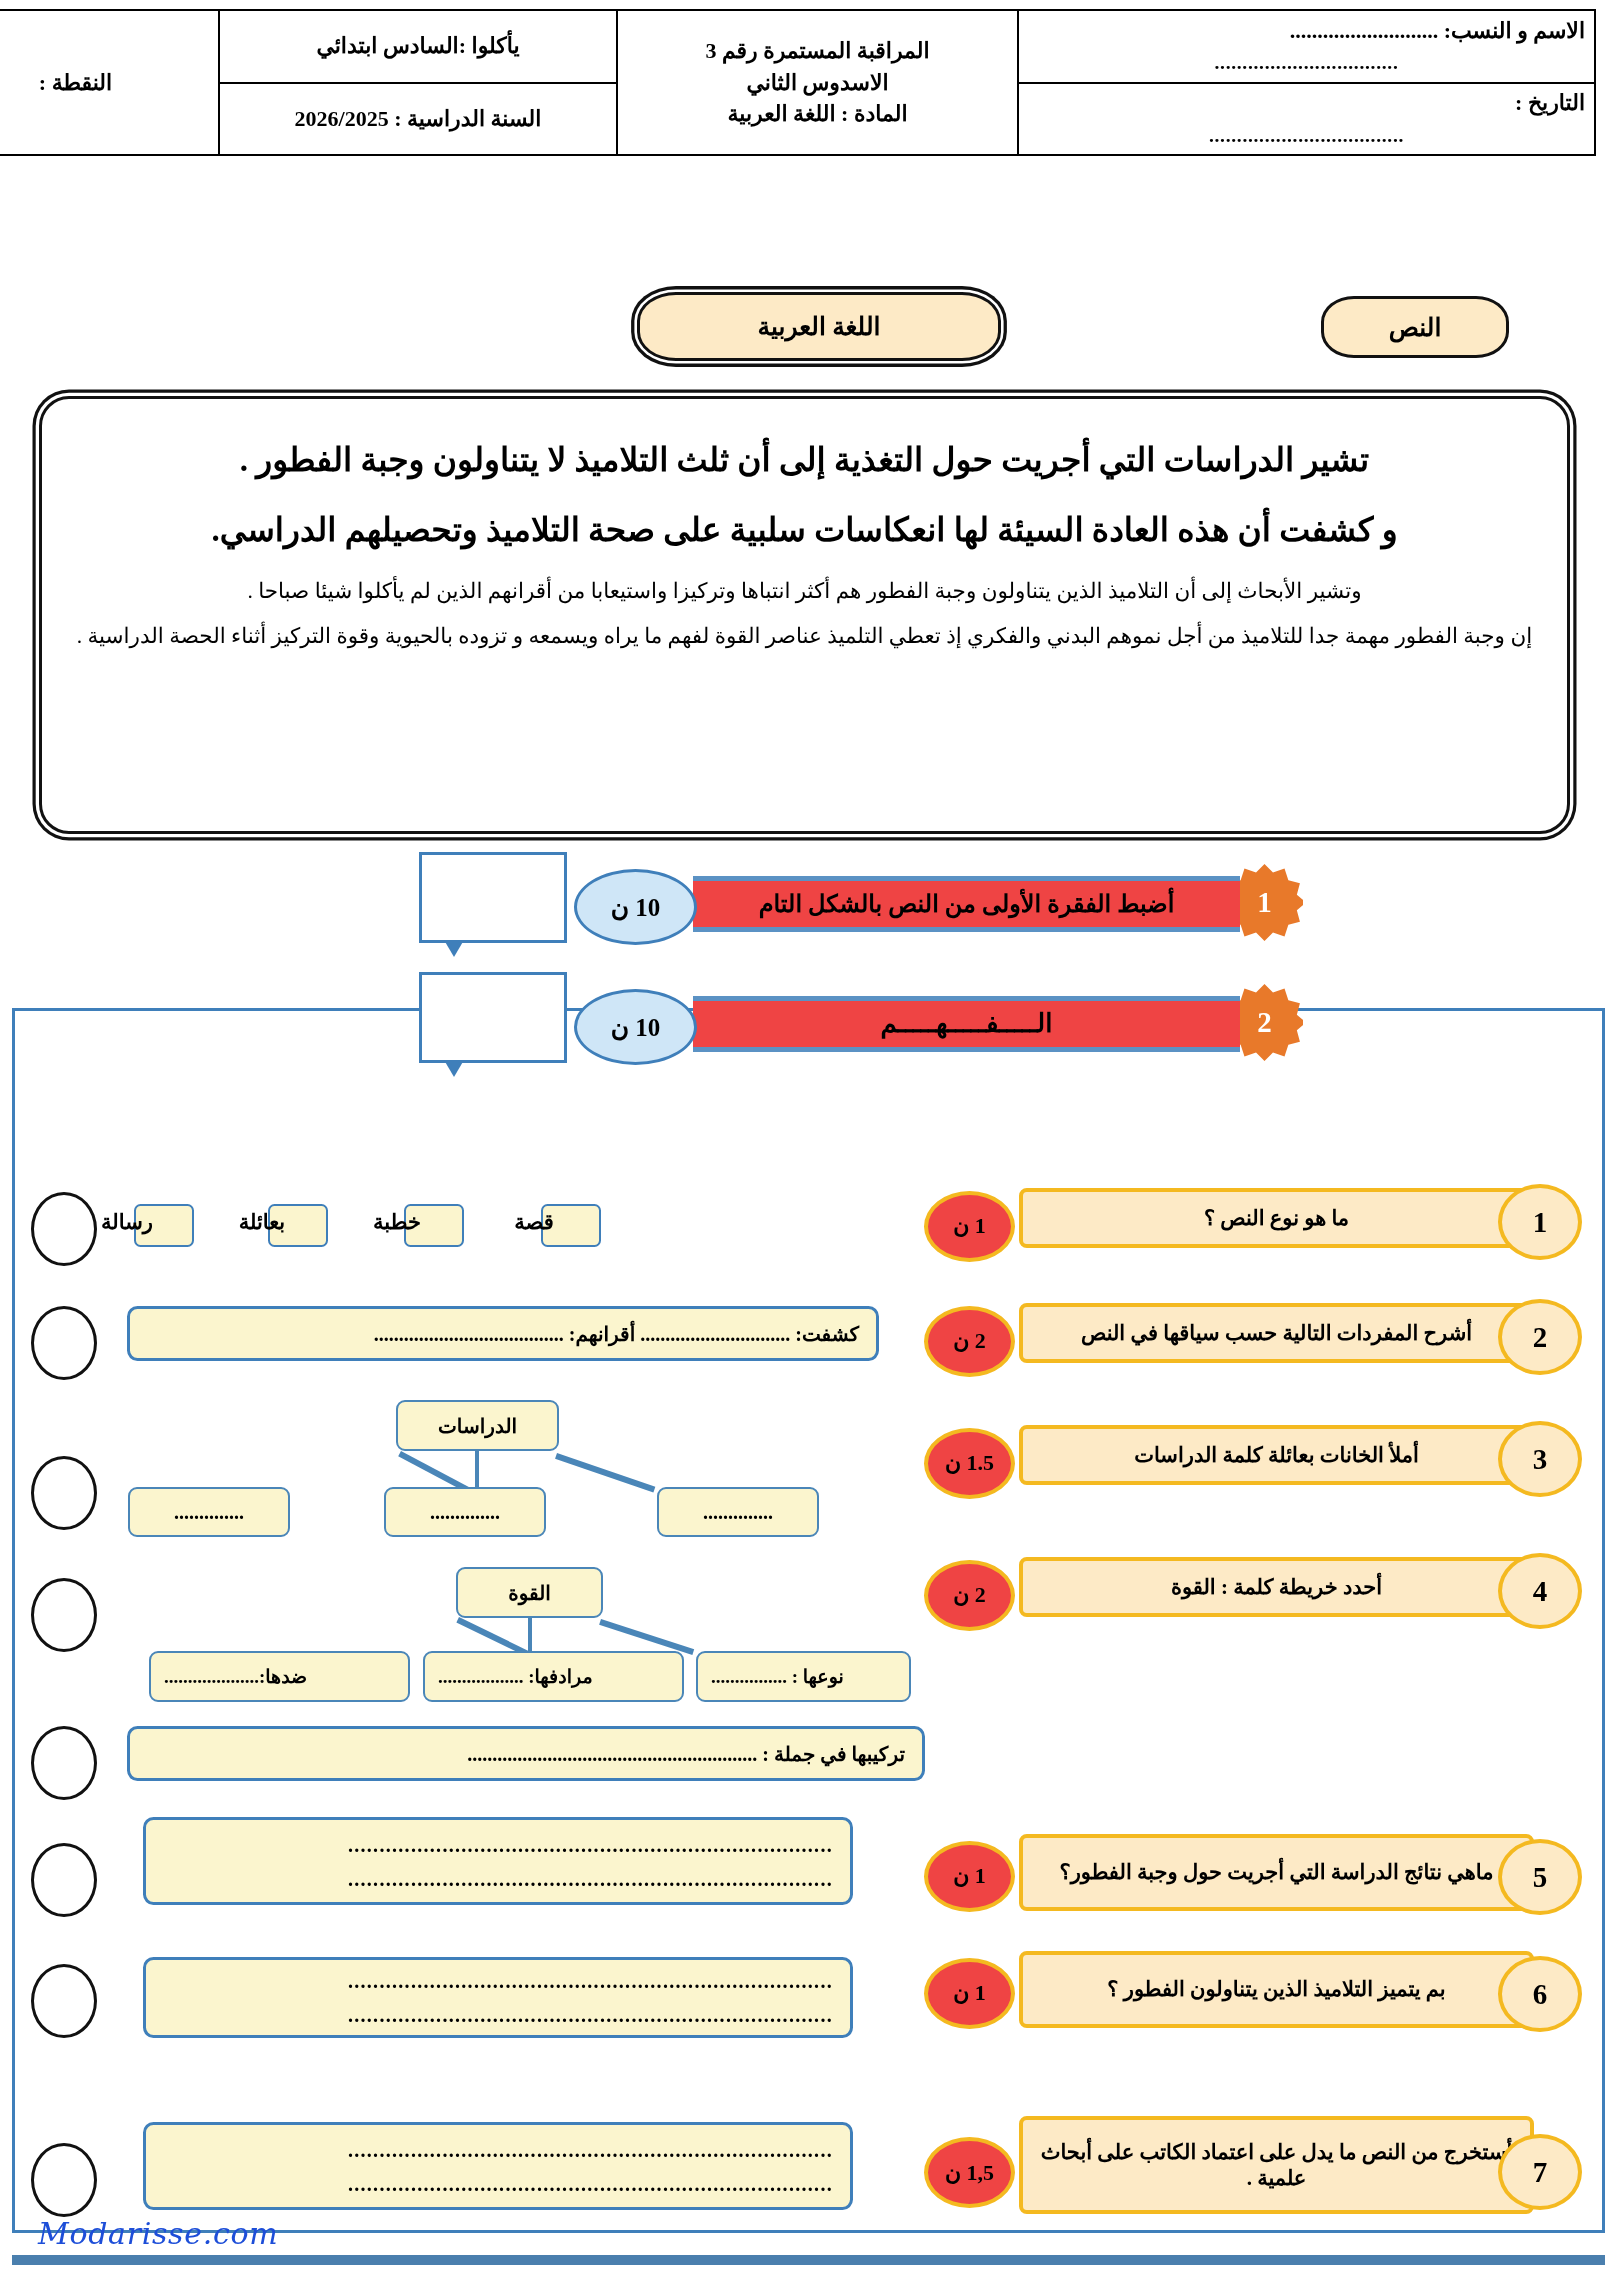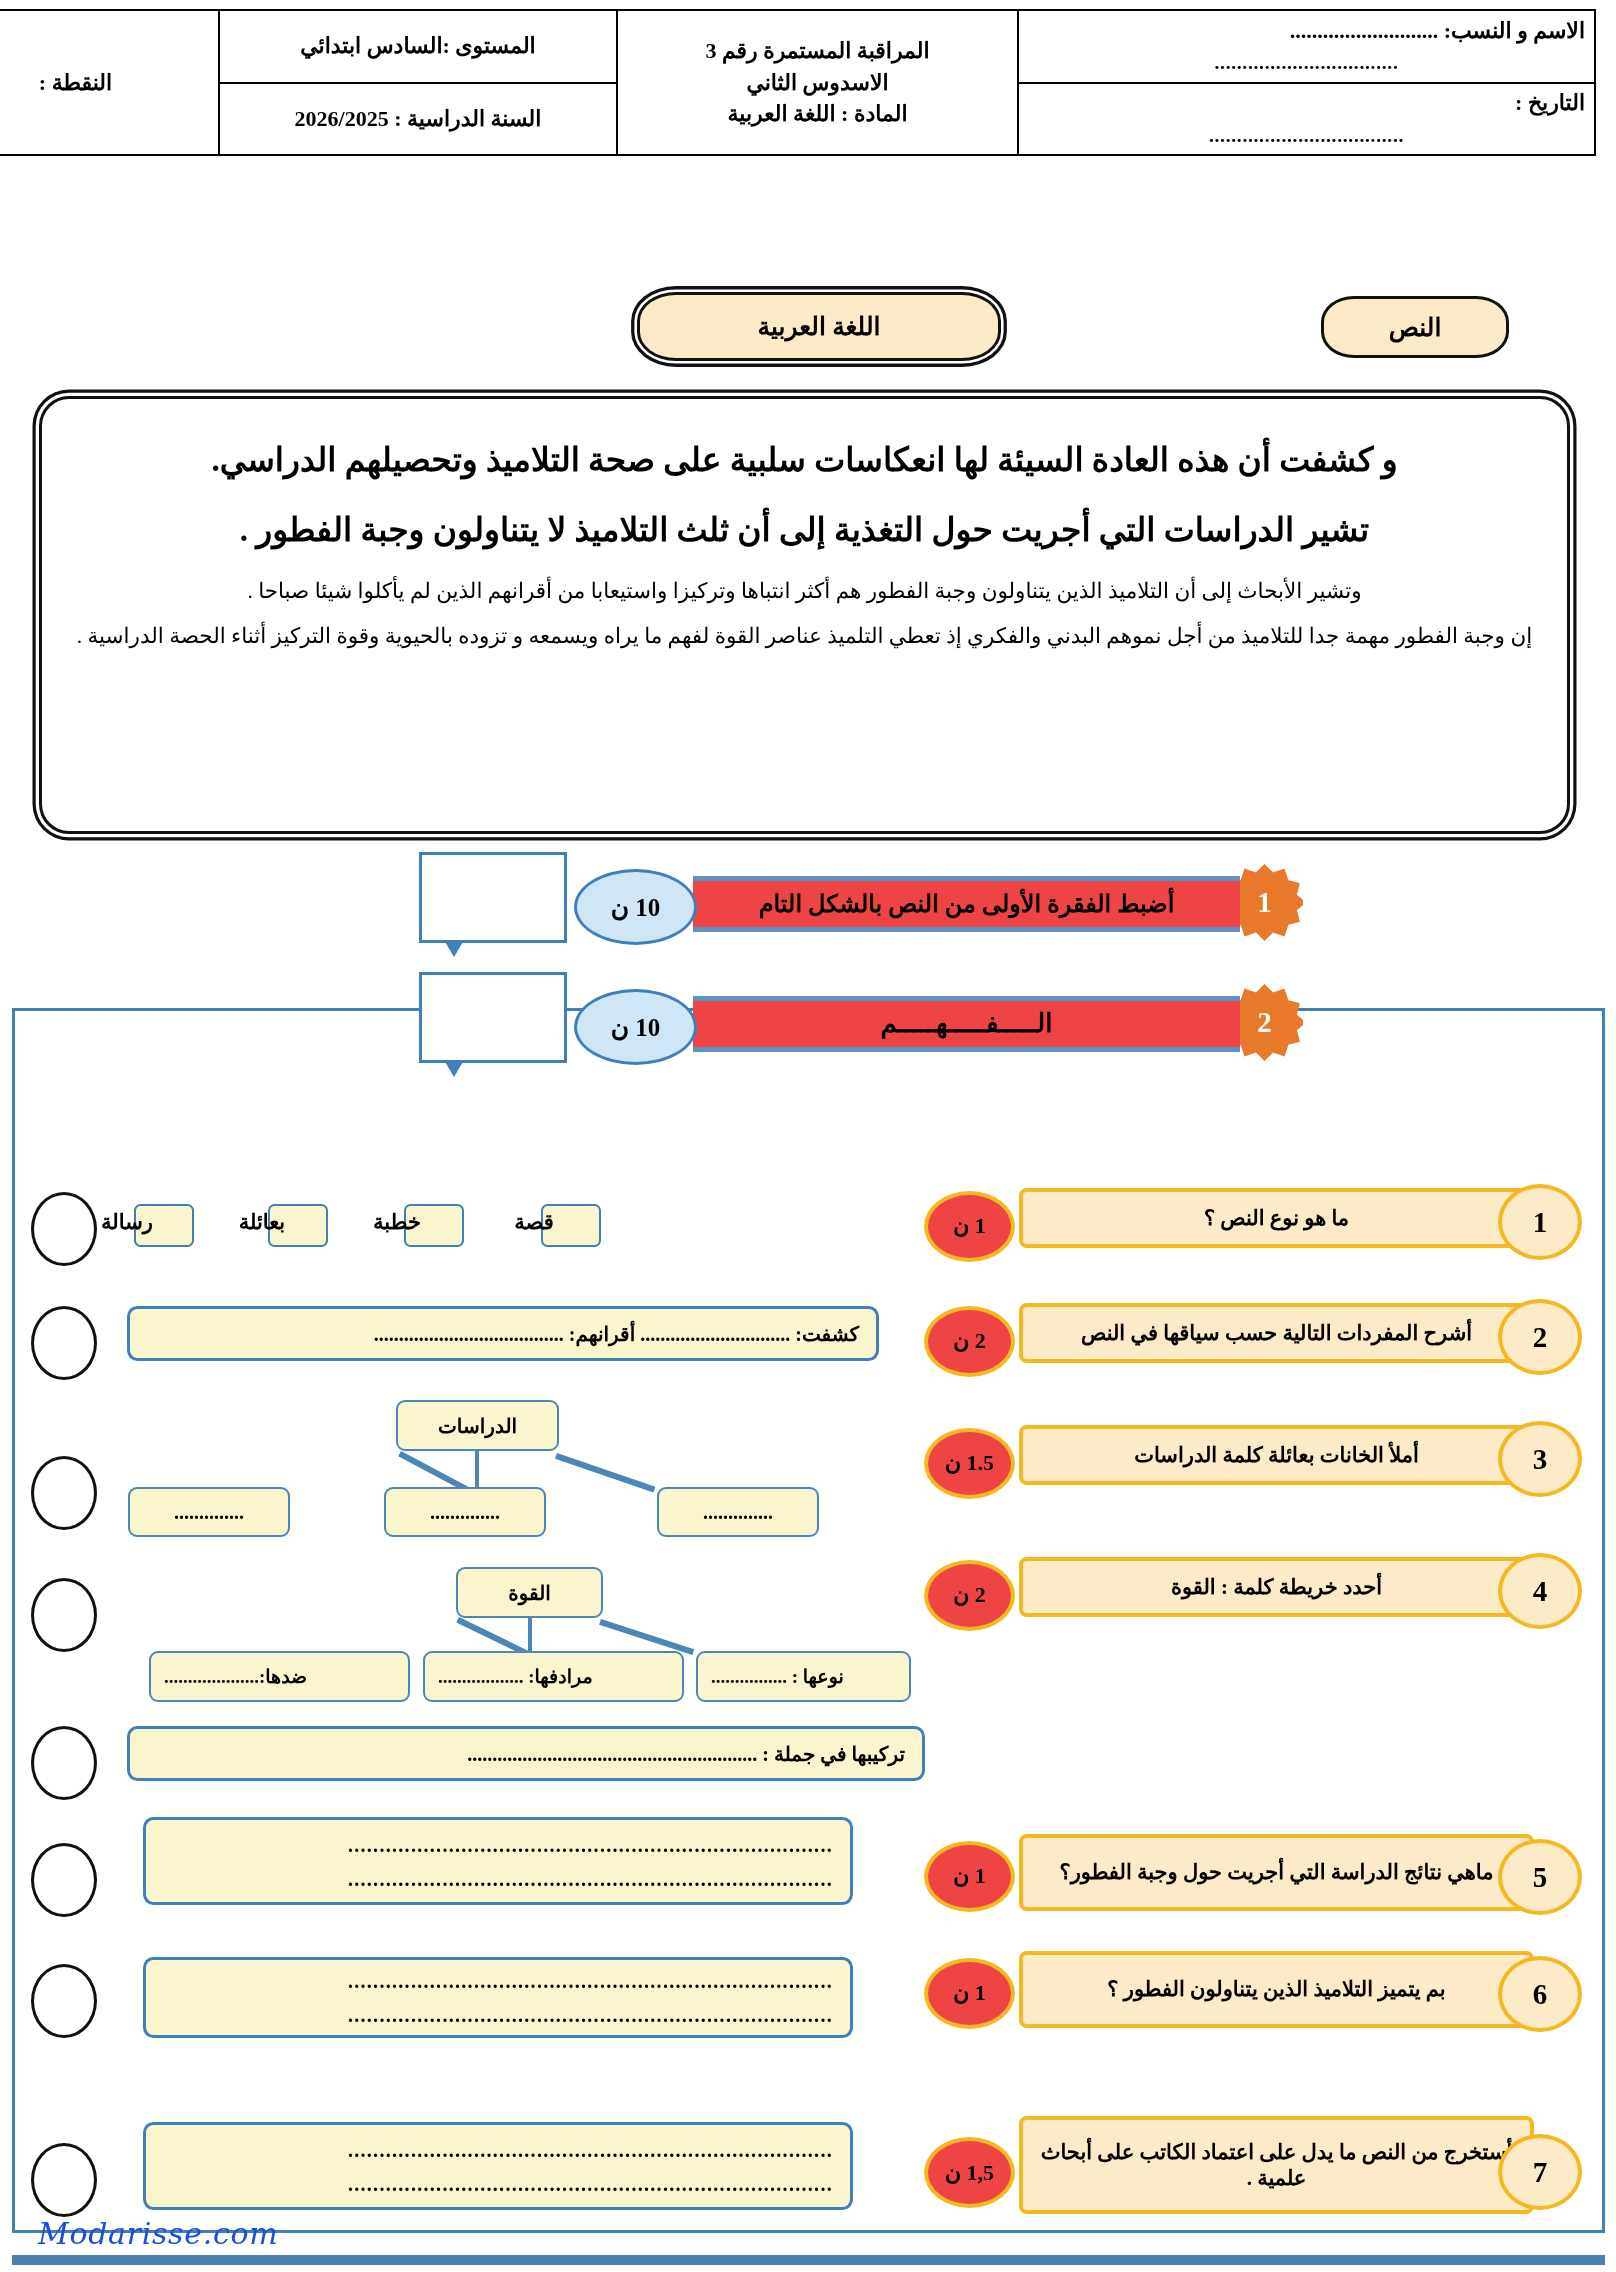--- a/index.html
+++ b/index.html
@@ -179,42 +179,42 @@
         <tr>
       <td class="c-name">
         <span>الاسم و النسب: ...........................</span>
         <span class="dots-line">.................................</span>
       </td>
       <td class="c-exam" rowspan="2">
         <div>المراقبة المستمرة رقم 3</div>
         <div>الاسدوس الثاني</div>
         <div>المادة : اللغة العربية</div>
       </td>
-      <td class="c-level">المستوى :السادس ابتدائي</td>
+      <td class="c-level">يأكلوا :السادس ابتدائي</td>
       <td class="c-mark" rowspan="2">النقطة  :</td>
     </tr>
     <tr>
       <td class="c-name">
         <span>التاريخ  :</span>
         <span class="dots-line">...................................</span>
       </td>
       <td class="c-level">السنة الدراسية : 2026/2025</td>
     </tr>
   </tbody>
     </table>
 </div>
 
 <div class="pill-row">
   <div class="pill double pill-arabic">اللغة العربية</div>
   <div class="pill pill-nass">النص</div>
 </div>
 
 <div class="textbox">
+  <div class="t-big">تشير الدراسات التي أجريت حول التغذية إلى أن ثلث التلاميذ لا يتناولون وجبة الفطور .</div>
   <div class="t-big">و كشفت أن هذه العادة السيئة  لها انعكاسات سلبية على صحة التلاميذ وتحصيلهم الدراسي.</div>
-  <div class="t-big">تشير الدراسات التي أجريت حول التغذية إلى أن ثلث التلاميذ لا يتناولون وجبة الفطور .</div>
   <div class="t-small">وتشير الأبحاث إلى أن التلاميذ الذين يتناولون وجبة الفطور  هم أكثر انتباها وتركيزا واستيعابا من أقرانهم الذين لم يأكلوا شيئا صباحا .</div>
   <div class="t-small">إن وجبة الفطور مهمة جدا للتلاميذ من أجل نموهم البدني والفكري إذ  تعطي التلميذ عناصر القوة  لفهم ما يراه ويسمعه و تزوده بالحيوية وقوة التركيز أثناء الحصة الدراسية .</div>
 </div>
 
 <div class="task" style="left:391px;top:864px;width:912px;">
   <div class="star" style="right:0;">1</div>
   <div class="ribbon" style="right:63px;width:547px;">أضبط الفقرة الأولى من النص بالشكل التام</div>
   <div class="oval" style="right:606px;">10 ن</div>
   <div class="callout" style="right:736px;"></div>
 </div>

